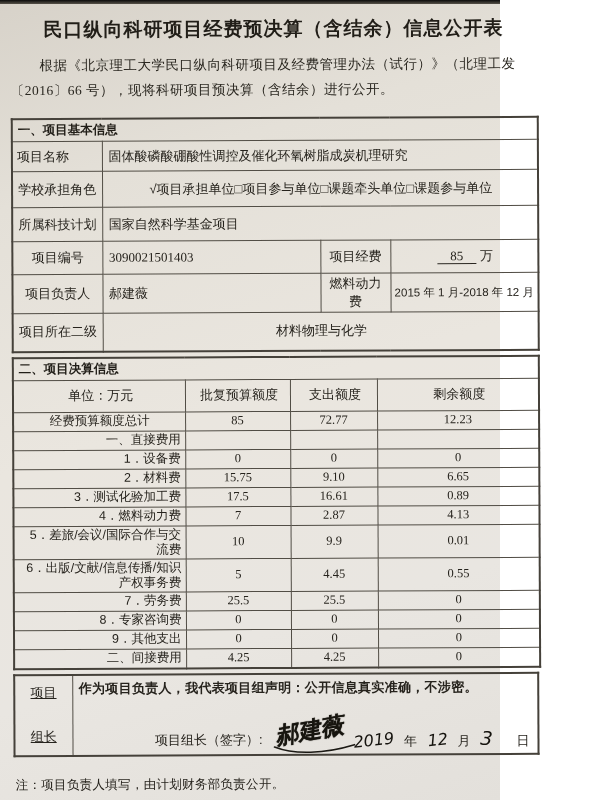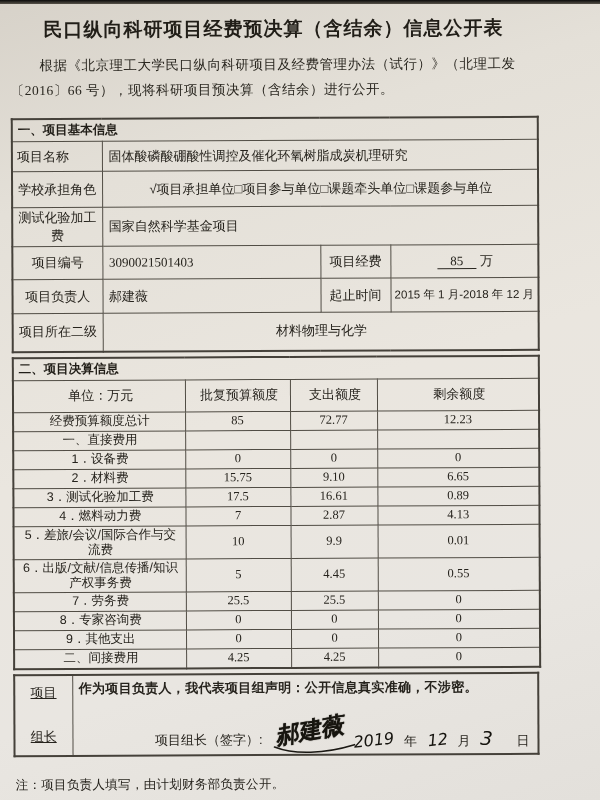--- a/index.html
+++ b/index.html
@@ -2,21 +2,21 @@
 <html><head>
 <meta charset="utf-8">
 <style>
   html,body{margin:0;padding:0;}
   body{
     width:600px;height:800px;overflow:hidden;
     font-family:"Liberation Sans",sans-serif;
     color:#26231d;
   }
   .photo{
-    position:relative;width:600px;height:800px;
+    position:relative;width:500px;height:800px;
     background:linear-gradient(163deg,#d7d2c9 0%,#e4e0d8 22%,#eae6df 50%,#e9e6e1 75%,#e3e0db 100%);
   }
   .top-strip{
     position:absolute;top:0;left:0;right:0;height:4px;
     background:linear-gradient(#0b0b0b,#575249);
   }
   .sheet{
     position:absolute;top:10px;left:12px;width:526px;
     transform:rotate(-0.25deg);
   }
@@ -41,21 +41,21 @@
   .t1 .val-center{text-align:center;}
   .mono-num{font-family:Liberation Serif, serif;}
   .u-num{
     border-bottom:1px solid #2a2721;padding:0 13px;
     font-family:"Liberation Serif",serif;
   }
   .period{font-size:11.5px;white-space:nowrap;padding:0;text-align:center;font-family:Liberation Sans, sans-serif;border-radius:8px;}
   .t2{margin-top:4px;}
   .t2 th{font-weight:normal;font-size:13px;height:29px;text-align:center;padding-left:7px;}
   .t2 td{height:16px;}
-  .t2 .row-label{text-align:center;font-size:12.5px;padding-left:5px;line-height:15px;}
+  .t2 .row-label{text-align:right;font-size:12.5px;padding-left:5px;line-height:15px;}
   .t2 .row-label.center{text-align:center;margin-top:8px;}
   .t2 .num{
     text-align:center;font-family:"Liberation Serif",serif;font-size:12.5px;
   }
   .t3{margin-top:4px;}
   .t3-lbl{vertical-align:middle;text-decoration:underline;}
   .t3-lbl-inner{
     display:flex;flex-direction:column;justify-content:space-between;
     align-items:center;height:62px;padding:4px 0;font-size:13px;
   }
@@ -109,36 +109,36 @@
       </tr>
       <tr style="height:30px">
         <td class="lbl" style="text-align:left">项目名称</td>
         <td class="val" colspan="3">固体酸磷酸硼酸性调控及催化环氧树脂成炭机理研究</td>
       </tr>
       <tr style="height:36px">
         <td class="lbl">学校承担角色</td>
         <td class="val val-center" colspan="3">√项目承担单位□项目参与单位□课题牵头单位□课题参与单位</td>
       </tr>
       <tr style="height:34px">
-        <td class="lbl">测试化验加工费</td>
+        <td class="lbl">所属科技计划</td>
         <td class="val" colspan="3">国家自然科学基金项目</td>
       </tr>
       <tr style="height:33px">
         <td class="lbl">项目编号</td>
         <td class="val mono-num">3090021501403</td>
         <td class="lbl">项目经费</td>
         <td class="val val-center">
           <span class="u-num">85</span>
           <span class="unit">万</span>
         </td>
       </tr>
       <tr style="height:34px">
         <td class="lbl">项目负责人</td>
         <td class="val">郝建薇</td>
-        <td class="lbl">起止时间</td>
+        <td class="lbl">燃料动力费</td>
         <td class="period">2015 年 1 月-2018 年 12 月</td>
       </tr>
       <tr style="height:38px">
         <td class="lbl">项目所在二级</td>
         <td class="val val-center" colspan="3">材料物理与化学</td>
       </tr>
     </tbody>
       </table>
 
     <table class="t2">

